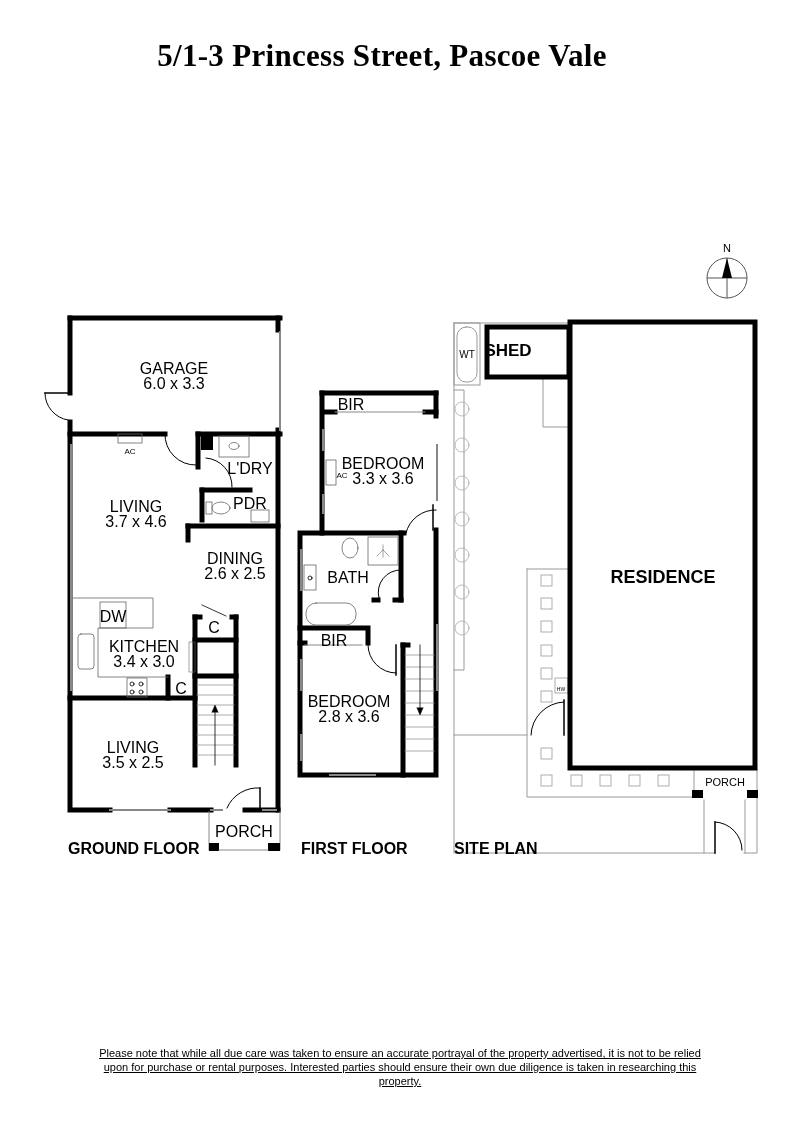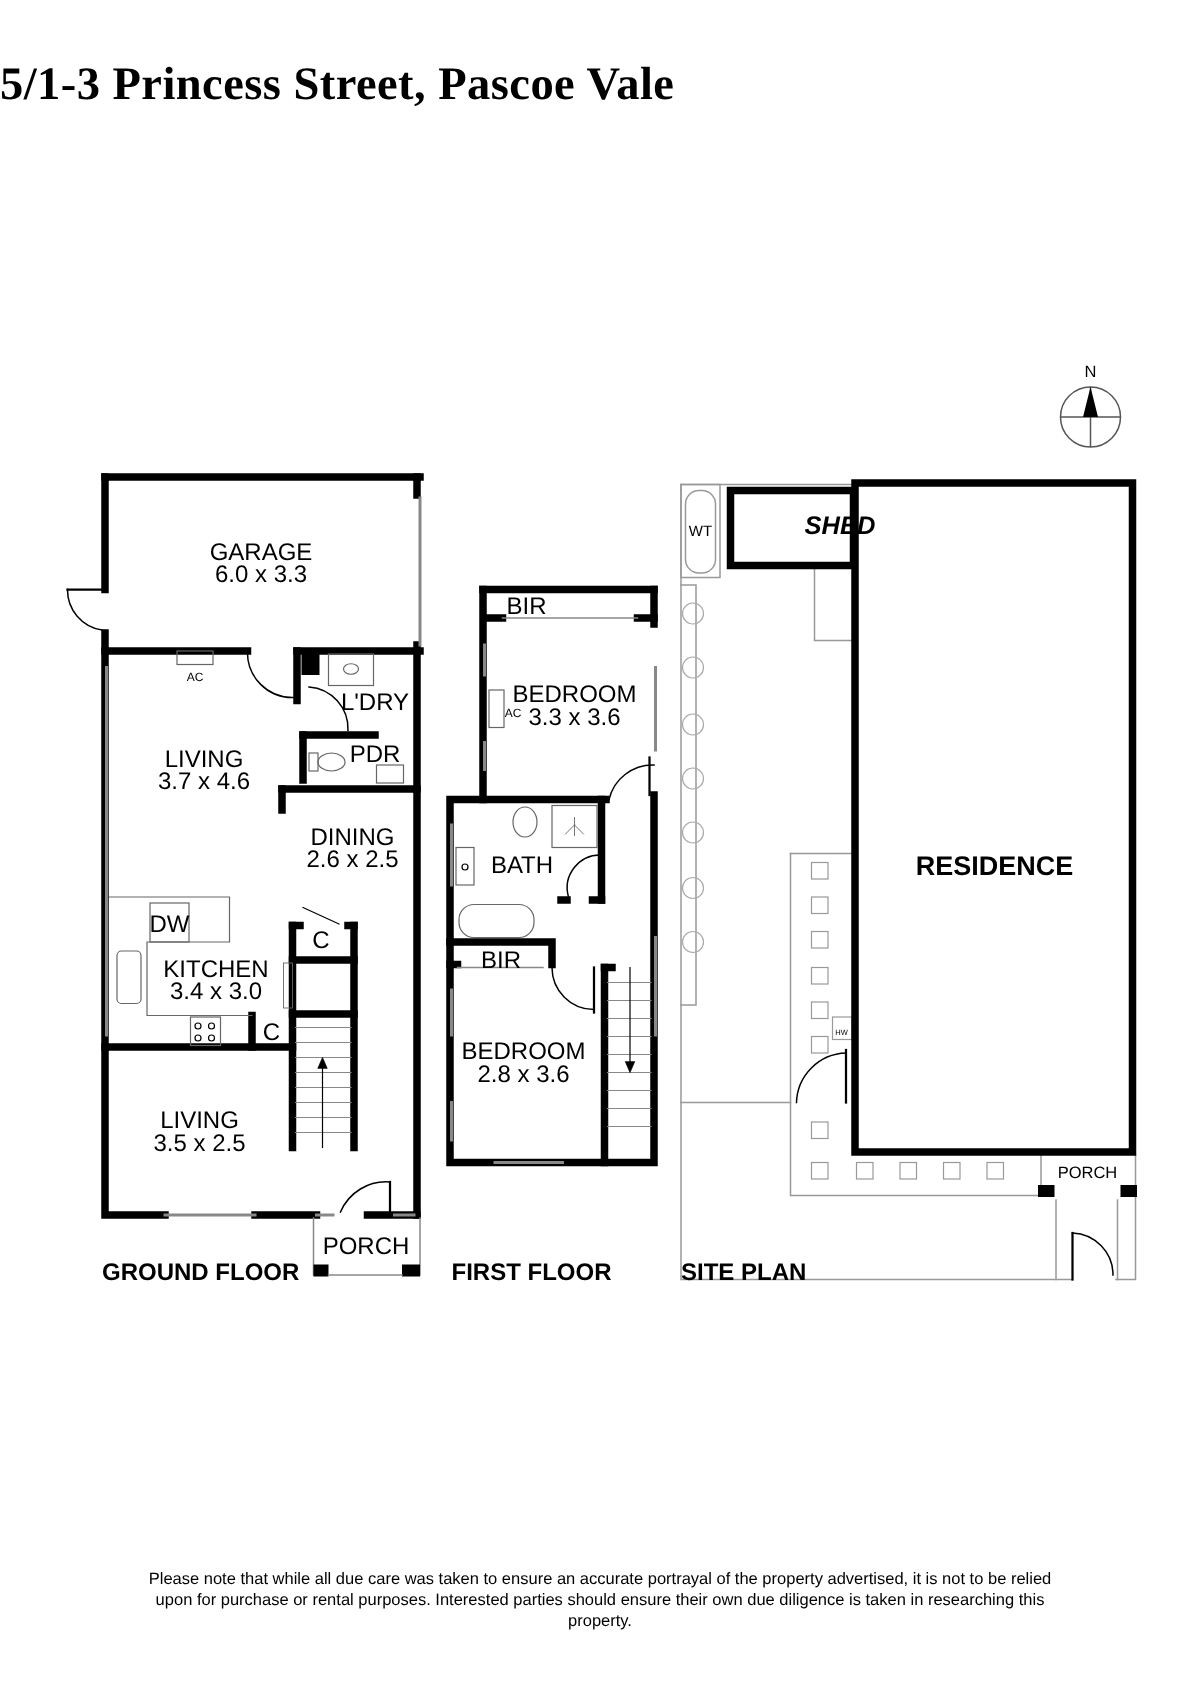--- a/index.html
+++ b/index.html
@@ -1,24 +1,24 @@
 <!DOCTYPE html>
 <html><head>
 <meta charset="utf-8">
 <style>
   html,body{margin:0;padding:0;background:#fff;}
   body{width:800px;height:1132px;position:relative;overflow:hidden;font-family:"Liberation Sans",sans-serif;color:#000;}
-  .title{position:absolute;left:0;top:38px;width:764px;text-align:left;font-family:"Liberation Serif",serif;font-weight:bold;font-size:31px;letter-spacing:0.3px;}
+  .title{position:absolute;left:0;top:38px;width:764px;text-align:center;font-family:"Liberation Serif",serif;font-weight:bold;font-size:31px;letter-spacing:0.3px;}
   .plan{position:absolute;left:0;top:0;}
   .lbl{position:absolute;font-size:16px;text-align:center;line-height:15px;white-space:nowrap;transform:translateX(-50%);}
   .lbl-sm{font-size:8px;}
   .lbl-b{font-weight:bold;font-size:17px;}
   .lbl-b2{font-weight:bold;font-size:18px;margin-top:34px;}
   .floor-lbl{position:absolute;top:840px;font-weight:bold;font-size:16px;}
-  .disclaimer{position:absolute;left:90px;top:1046px;width:620px;text-align:center;font-size:11px;line-height:14px;}
+  .disclaimer{position:absolute;left:90px;top:1046px;width:620px;text-align:center;font-size:11px;line-height:14px;text-decoration:underline;}
 </style>
 </head>
 <body>
 
 <div class="title">5/1-3 Princess Street, Pascoe Vale</div>
 
 <svg class="plan" width="800" height="1132">
   <g fill="none" stroke="#000" stroke-linecap="square">
 
     <g stroke-width="5">
@@ -261,21 +261,21 @@
 </div>
 <div class="lbl lbl-sm" style="left:342px;top:468px;">AC</div>
 <div class="lbl" style="left:348px;top:570px;">BATH</div>
 <div class="lbl" style="left:334px;top:633px;">BIR</div>
 <div class="lbl" style="left:349px;top:694px;">
   <div>BEDROOM</div>
   <div>2.8 x 3.6</div>
 </div>
 
 <div class="lbl" style="left:467px;top:347px;font-size:10px;">WT</div>
-<div class="lbl lbl-b" style="left:560px;top:343px;font-style:italic;">SHED</div>
+<div class="lbl lbl-b" style="left:508px;top:343px;">SHED</div>
 <div class="lbl lbl-b2" style="left:663px;top:536px;">RESIDENCE</div>
 <div class="lbl" style="left:725px;top:775px;font-size:11px;">PORCH</div>
 <div class="lbl" style="left:561px;top:682px;font-size:5px;">HW</div>
 
 <div class="floor-lbl" style="left:68px;">GROUND FLOOR</div>
 <div class="floor-lbl" style="left:301px;">FIRST FLOOR</div>
 <div class="floor-lbl" style="left:454px;">SITE PLAN</div>
 
 <div class="disclaimer">Please note that while all due care was taken to ensure an accurate portrayal of the property advertised, it is not to be relied upon for purchase or rental purposes. Interested parties should ensure their own due diligence is taken in researching this property.</div>
 

